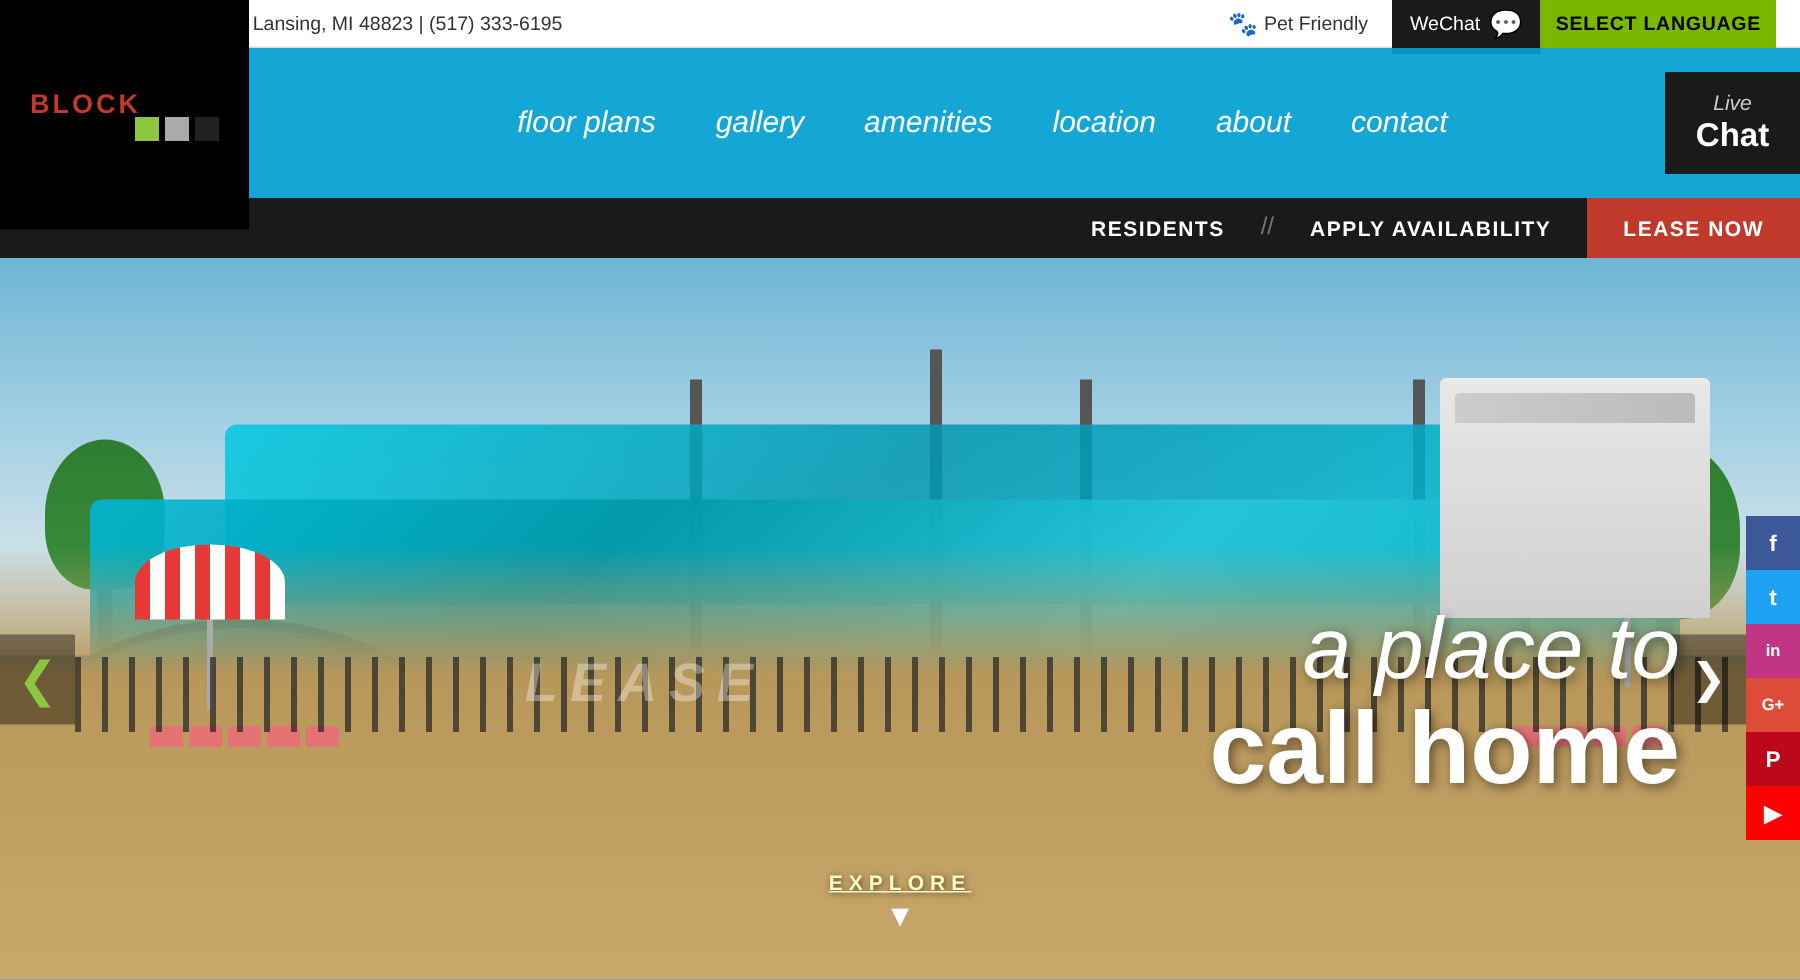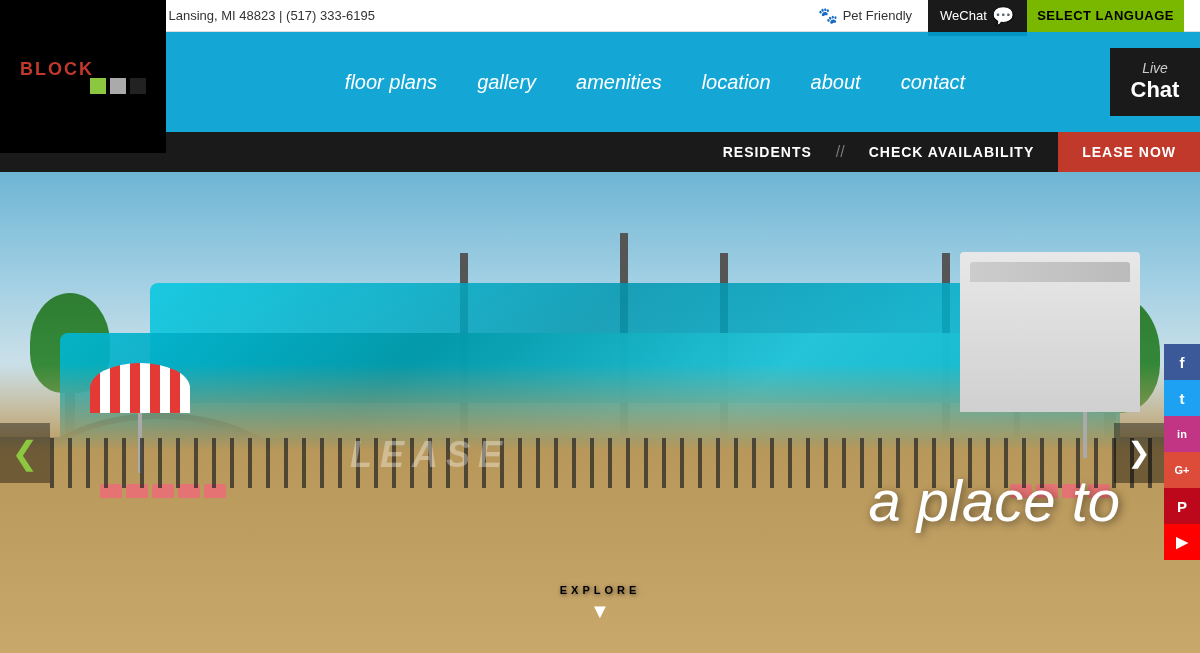--- a/index.html
+++ b/index.html
@@ -364,26 +364,27 @@
     #explore-section {
       position: absolute;
       bottom: 30px;
       left: 50%;
       transform: translateX(-50%);
       text-align: center;
       z-index: 25;
       cursor: pointer;
     }
     .explore-text {
-      color: #000000;
-      font-size: 11px;
+      color: #fef9c3;
+      font-size: 14px;
       letter-spacing: 4px;
       font-weight: bold;
       display: block;
       text-shadow: 1px 1px 4px rgba(0,0,0,0.6);
+      text-decoration: underline;
     }
     .explore-arrow {
       color: #fff;
       font-size: 20px;
       display: block;
       margin-top: 4px;
     }
   </style>
 </head>
 <body>
@@ -434,21 +435,21 @@
 </div>
 
 <div id="sub-nav">
   <div class="sub-nav-item">
     <span>RESIDENTS</span>
   </div>
   <div class="sub-nav-sep">
     <span>//</span>
   </div>
   <div class="sub-nav-item">
-    <span>CHECK AVAILABILITY</span>
+    <span>APPLY AVAILABILITY</span>
   </div>
   <div class="sub-nav-item" style="background:#c0392b;">
     <span>LEASE NOW</span>
   </div>
 </div>
 
 <div id="hero">
 
   <div class="sky-layer"></div>
 
@@ -534,19 +535,20 @@
   <div id="next-btn" style="right:36px;">
     <span class="arrow-icon">❯</span>
   </div>
 
   <div id="hero-lease">
     <span class="lease-text">LEASE</span>
   </div>
 
   <div id="hero-tagline">
     <span class="place-to">a place to</span>
+    <span class="call-home">call home</span>
   </div>
 
   <div id="explore-section">
     <span class="explore-text">EXPLORE</span>
     <span class="explore-arrow">▼</span>
   </div>
 </div>
 
 </body></html>

